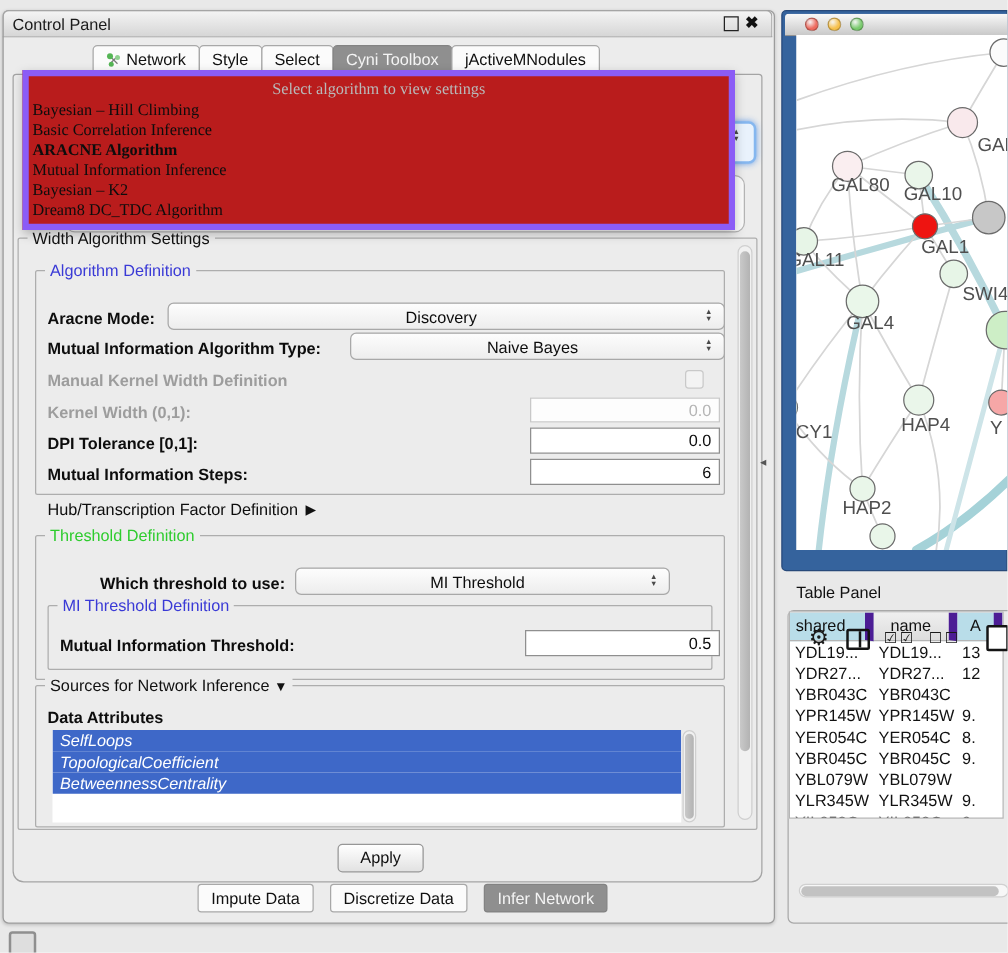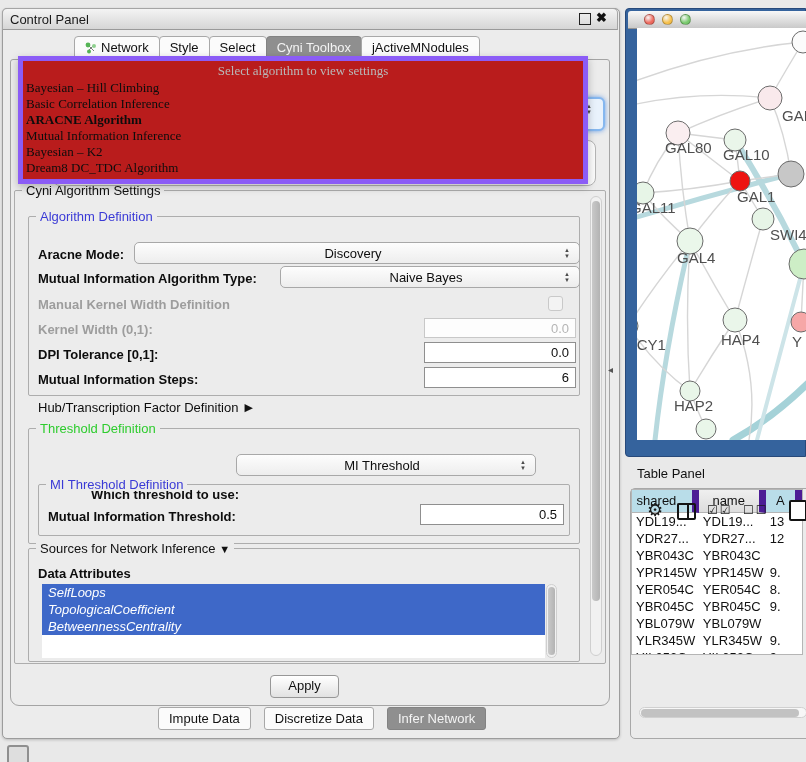--- a/index.html
+++ b/index.html
@@ -155,21 +155,21 @@
         <div class="dd-option">Bayesian – Hill Climbing</div>
         <div class="dd-option">Basic Correlation Inference</div>
         <div class="dd-option selected">ARACNE Algorithm</div>
         <div class="dd-option">Mutual Information Inference</div>
         <div class="dd-option">Bayesian – K2</div>
         <div class="dd-option">Dream8 DC_TDC Algorithm</div>
       </div>
   </div>
 
   <div class="abs group" style="left:14px;top:190px;width:590px;height:472px;"></div>
-  <div class="abs legend" style="left:22px;top:184px;">Cyni Algorithm Settings</div>
+  <div class="abs legend" style="left:22px;top:184px;">Width Algorithm Settings</div>
 
   <div class="abs vscroll" style="left:590px;top:196px;width:12px;height:460px;">
     <div class="vthumb" style="top:4px;height:400px;"></div>
   </div>
 
   <div class="abs group" style="left:28px;top:216px;width:550px;height:178px;"></div>
   <div class="abs legend blue" style="left:36px;top:210px;">Algorithm Definition</div>
 
   <div class="abs lbl" style="left:38px;top:247px;">Aracne Mode:</div>
   <div class="abs combo" style="left:134px;top:242px;width:446px;height:22px;">
@@ -196,31 +196,31 @@
   <div class="abs field" style="left:424px;top:367px;width:152px;height:21px;">6</div>
 
   <div class="abs hub-row" style="left:38px;top:400px;">
     <span>Hub/Transcription Factor Definition</span>
     <span class="arrow-glyph">▶</span>
   </div>
 
   <div class="abs group" style="left:28px;top:428px;width:550px;height:114px;"></div>
   <div class="abs legend green" style="left:36px;top:422px;">Threshold Definition</div>
 
-  <div class="abs lbl" style="left:91px;top:459px;margin-top:28px;">Which threshold to use:</div>
+  <div class="abs lbl" style="left:80px;top:459px;">Which threshold to use:</div>
   <div class="abs combo" style="left:236px;top:454px;width:300px;height:22px;">
     <span class="val">MI Threshold</span>
     <span class="spin"></span>
   </div>
 
   <div class="abs group" style="left:38px;top:484px;width:530px;height:50px;"></div>
   <div class="abs legend blue" style="left:46px;top:478px;">MI Threshold Definition</div>
 
   <div class="abs lbl" style="left:48px;top:509px;">Mutual Information Threshold:</div>
-  <div class="abs field" style="left:420px;top:504px;width:144px;height:21px;">0.5</div>
+  <div class="abs field" style="left:420px;top:504px;width:156px;height:21px;">0.5</div>
 
   <div class="abs group" style="left:28px;top:548px;width:550px;height:112px;"></div>
   <div class="abs legend" style="left:36px;top:542px;">
     <span>Sources for Network Inference</span>
     <span class="arrow-glyph">▼</span>
   </div>
   <div class="abs lbl" style="left:38px;top:566px;">Data Attributes</div>
 
   <div class="abs attr-list" id="attr-list" style="left:42px;top:584px;width:503px;height:74px;">
       <div class="attr-item">SelfLoops</div>

